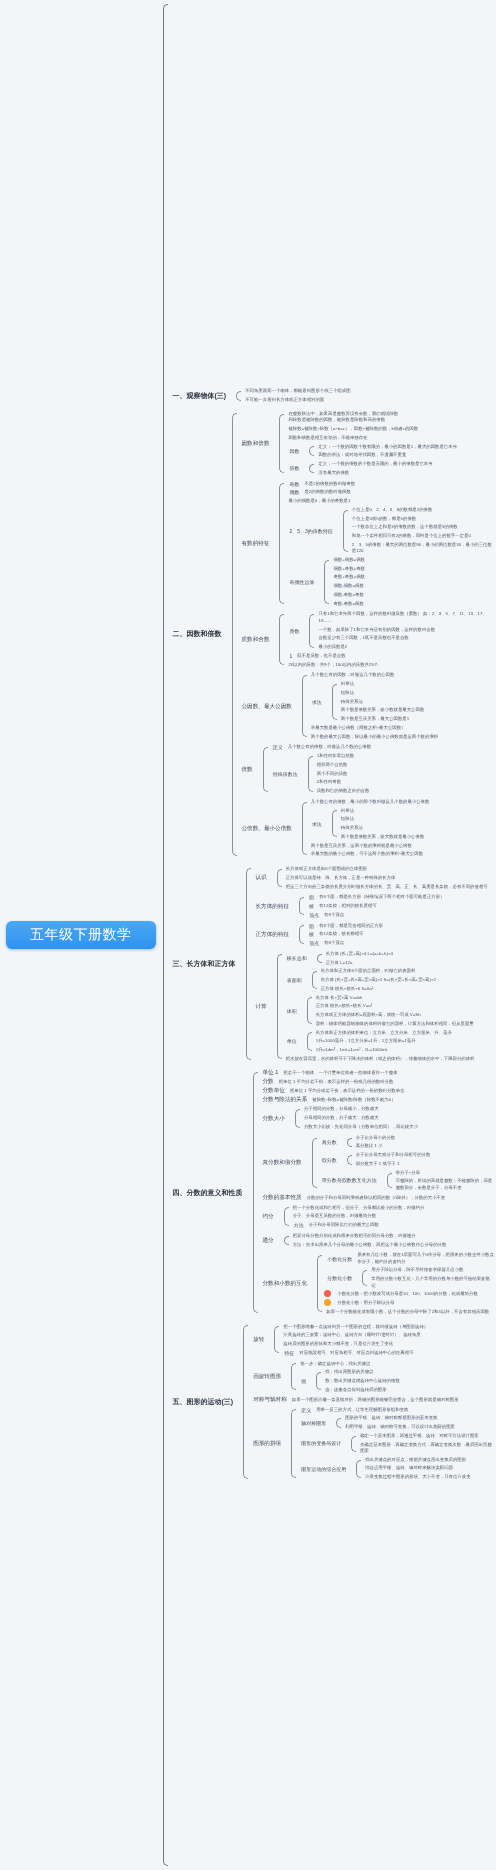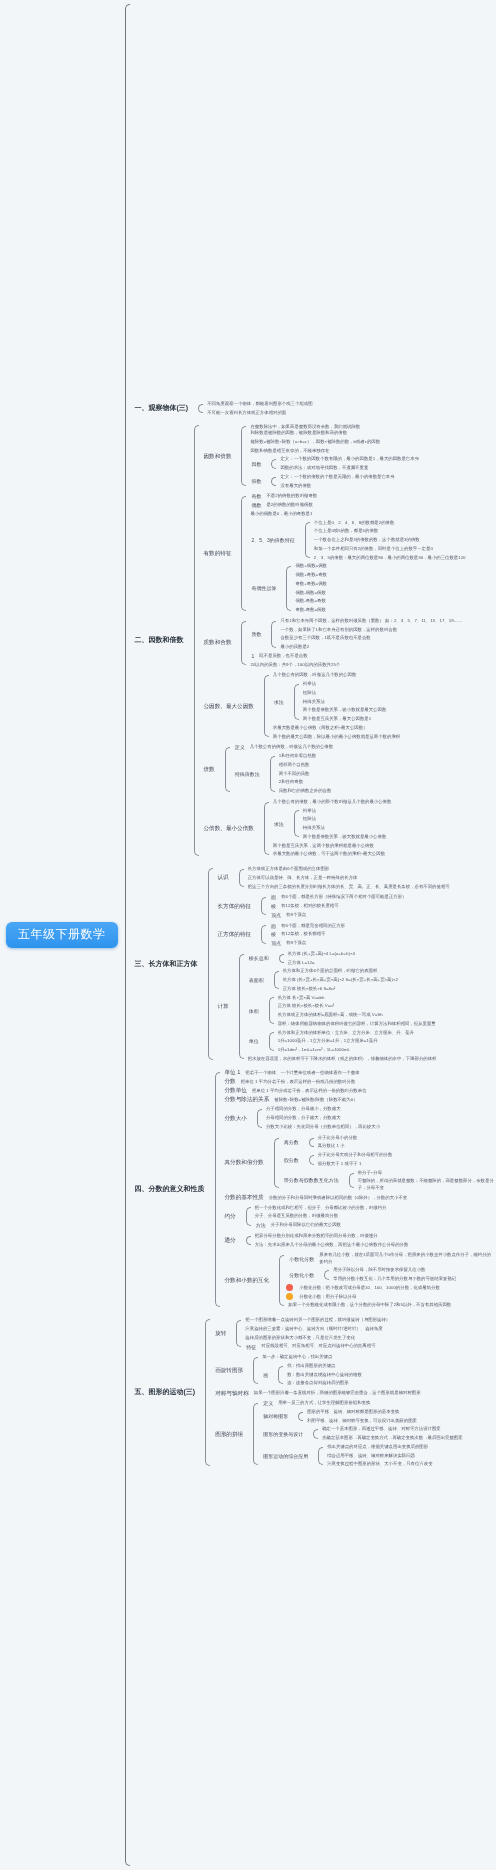--- a/index.html
+++ b/index.html
@@ -17,22 +17,22 @@
     width:496px;height:1870px;
     display:flex;align-items:center;
     padding-left:6px;
     box-sizing:border-box;
   }
   .root{
     flex:0 0 auto;
     background:linear-gradient(180deg,#4ba7f5 0%,#2e93ee 100%);
     color:#fff;
     border-radius:6px;
-    padding:6px 12px;
-    font-size:12px;
+    padding:6px 24px;
+    font-size:14px;
     letter-spacing:.5px;
     white-space:nowrap;
     box-shadow:0 1px 3px rgba(40,120,200,.45);
     text-align:center;
     line-height:1.1;
   }
   .brace{
     flex:0 0 auto;
     width:7px;
     align-self:stretch;

